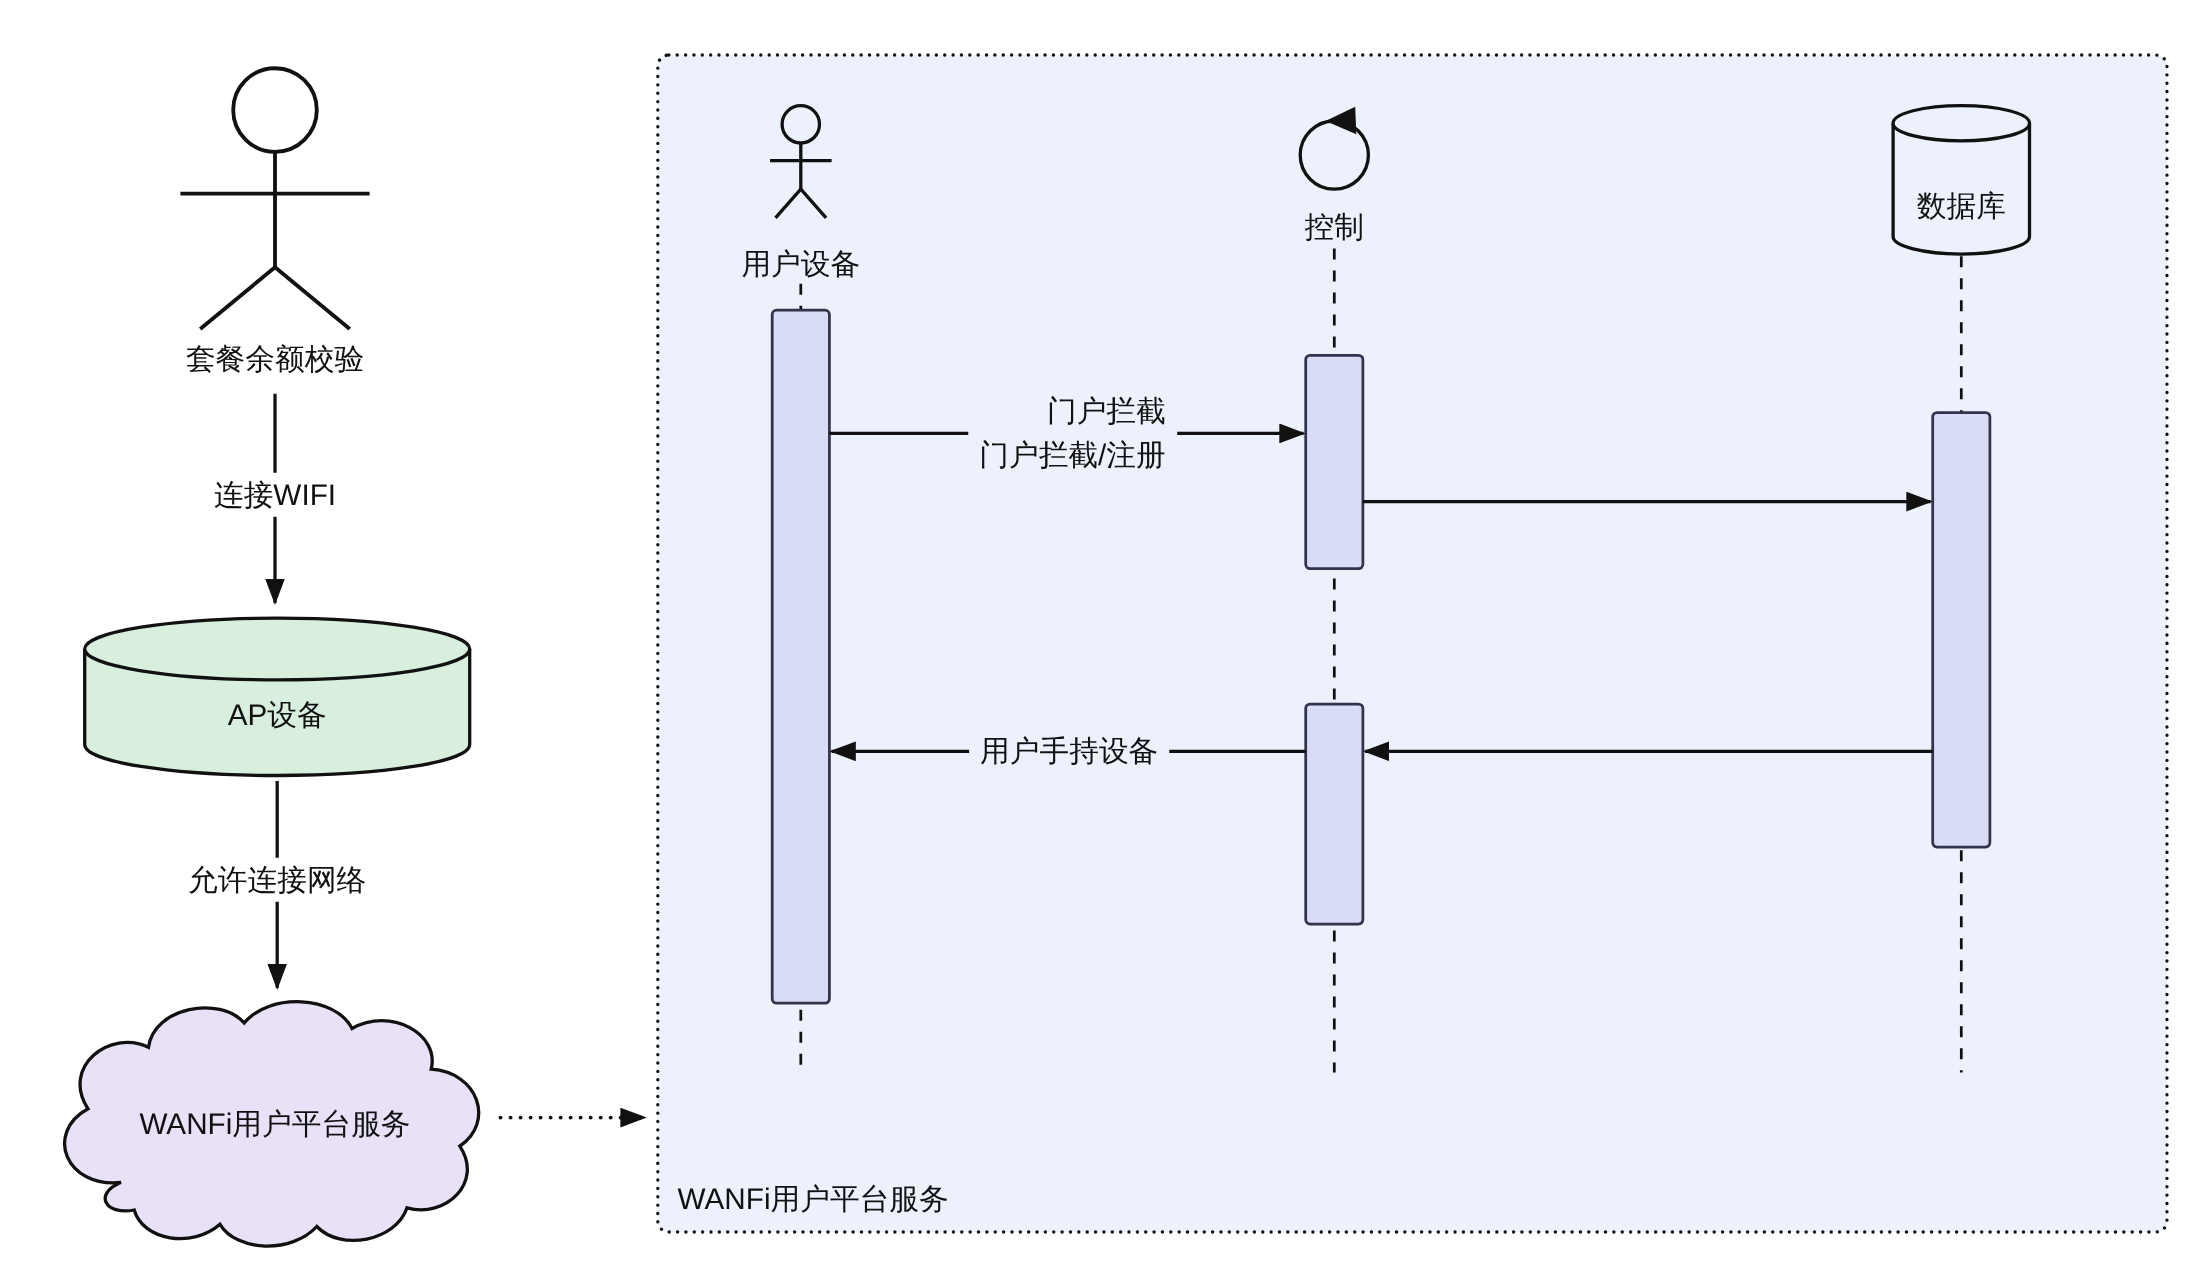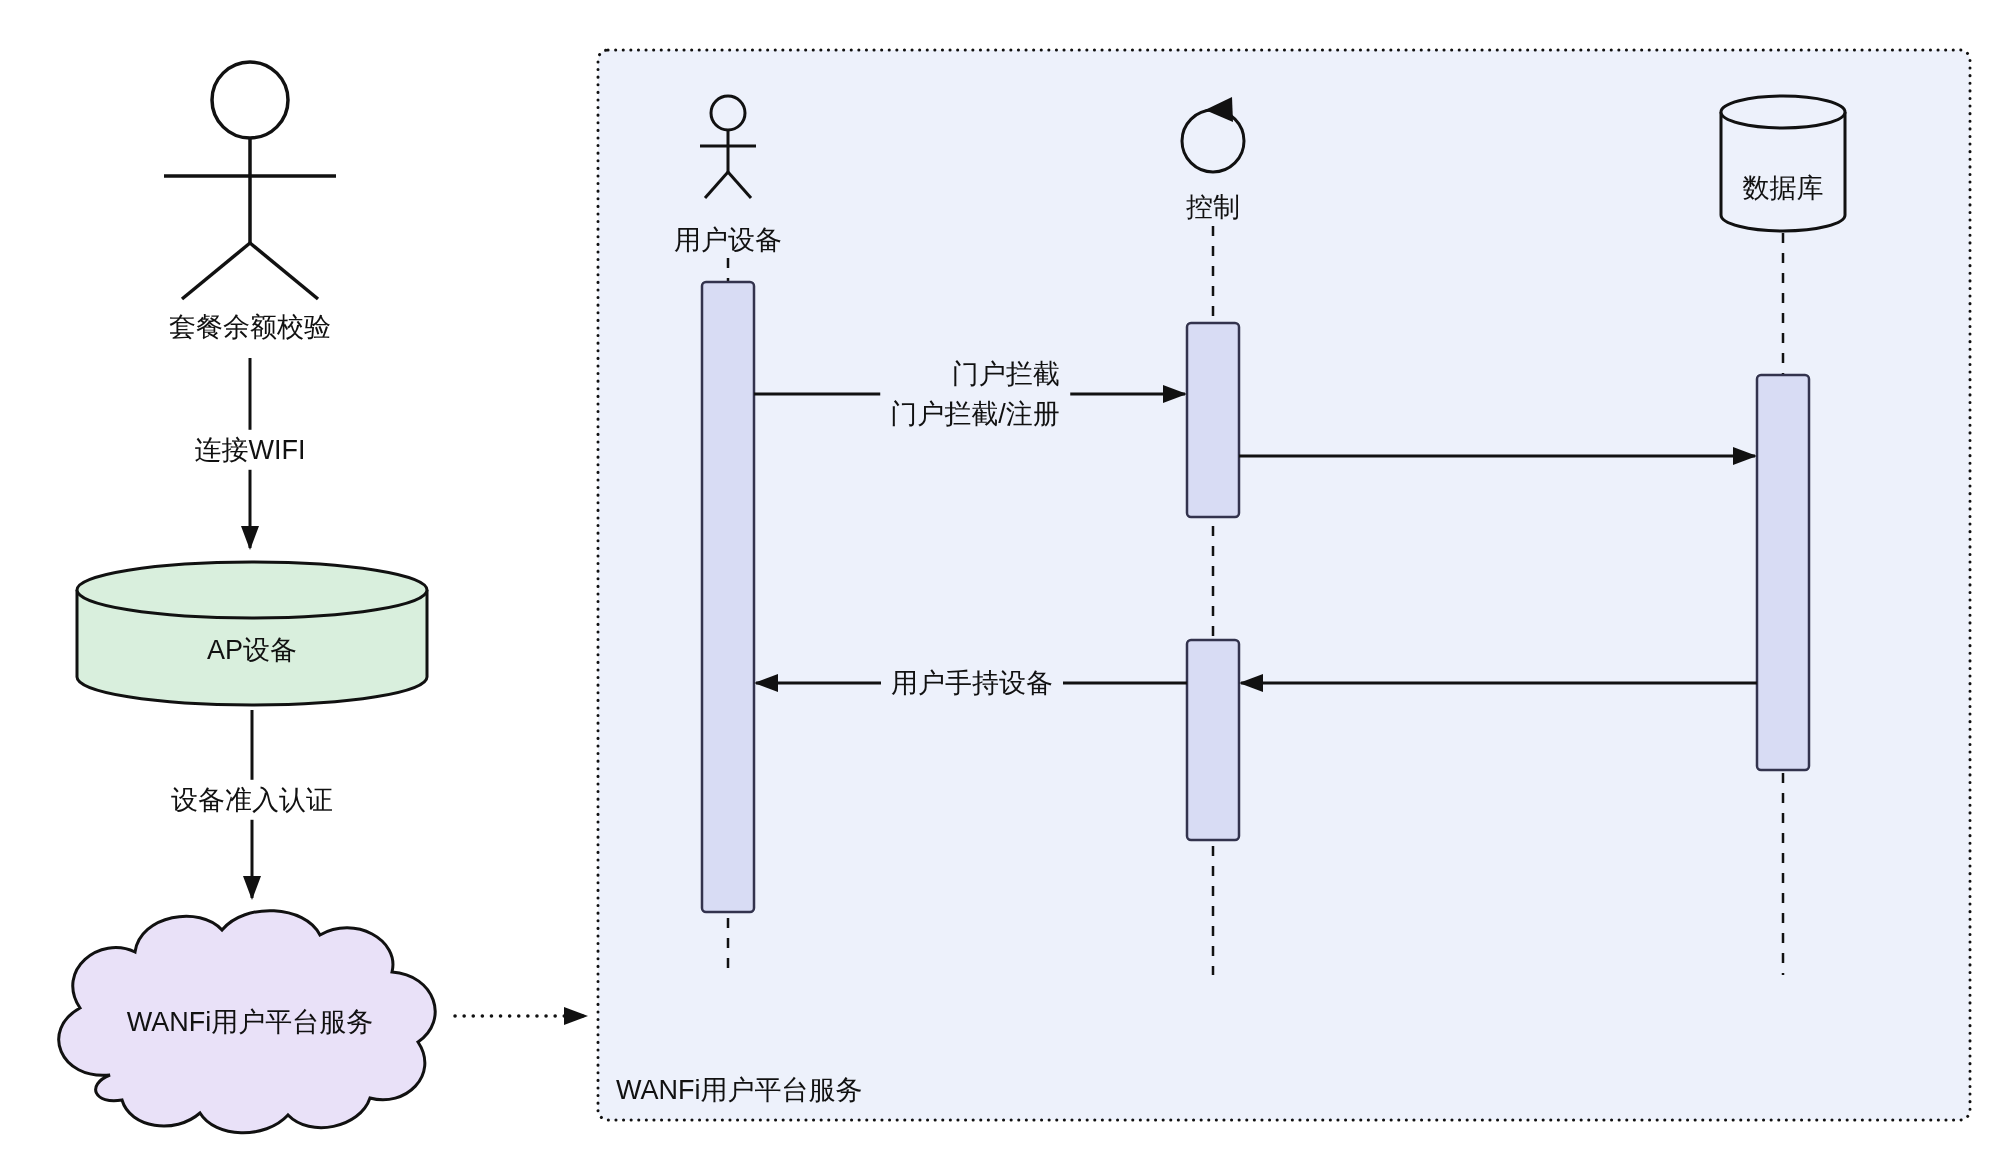--- a/index.html
+++ b/index.html
@@ -117,21 +117,21 @@
       <line x1="1187" y1="683" x2="756" y2="683" marker-end="url(#arr)"></line>
     </g>
   </svg>
 
   <div class="label" style="left:250px; top:327px;">套餐余额校验</div>
 
   <div class="label bg-white" style="left:250px; top:450px;">连接WIFI</div>
 
   <div class="label" style="left:252px; top:650px;">AP设备</div>
 
-  <div class="label bg-white" style="left:252px; top:800px;">设备准入认证</div>
+  <div class="label bg-white" style="left:252px; top:800px;">允许连接网络</div>
 
   <div class="label" style="left:250px; top:1022px;">WANFi用户平台服务</div>
 
   <div class="label" style="left:728px; top:240px;text-align:center;">用户设备</div>
 
   <div class="label" style="left:1213px; top:207px;">控制</div>
 
   <div class="label" style="left:1783px; top:188px;">数据库</div>
 
   <div class="label bg-frame two-line" style="left:975px; top:394px;">

